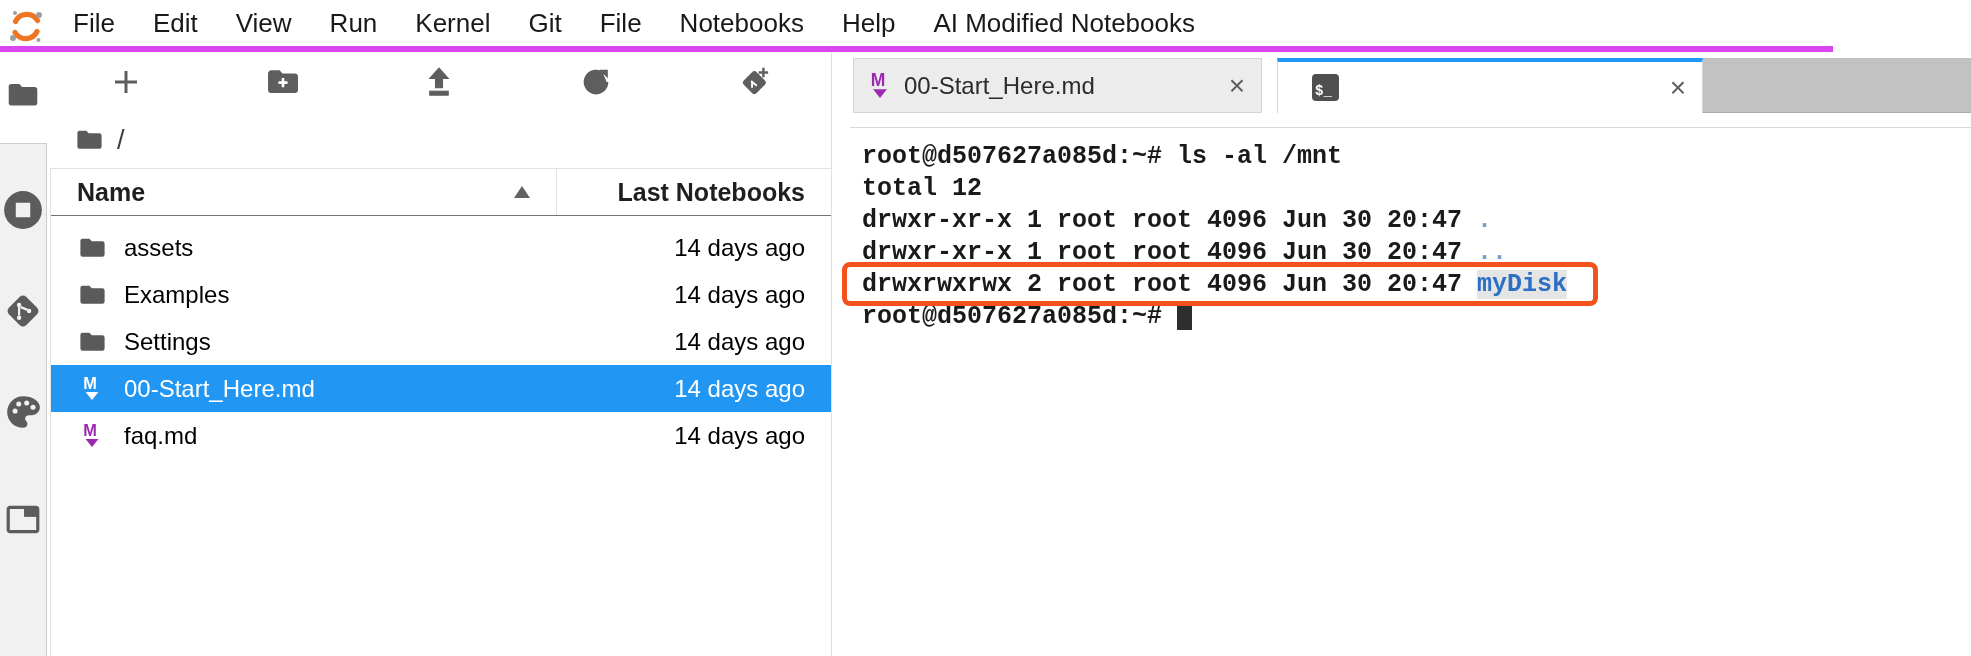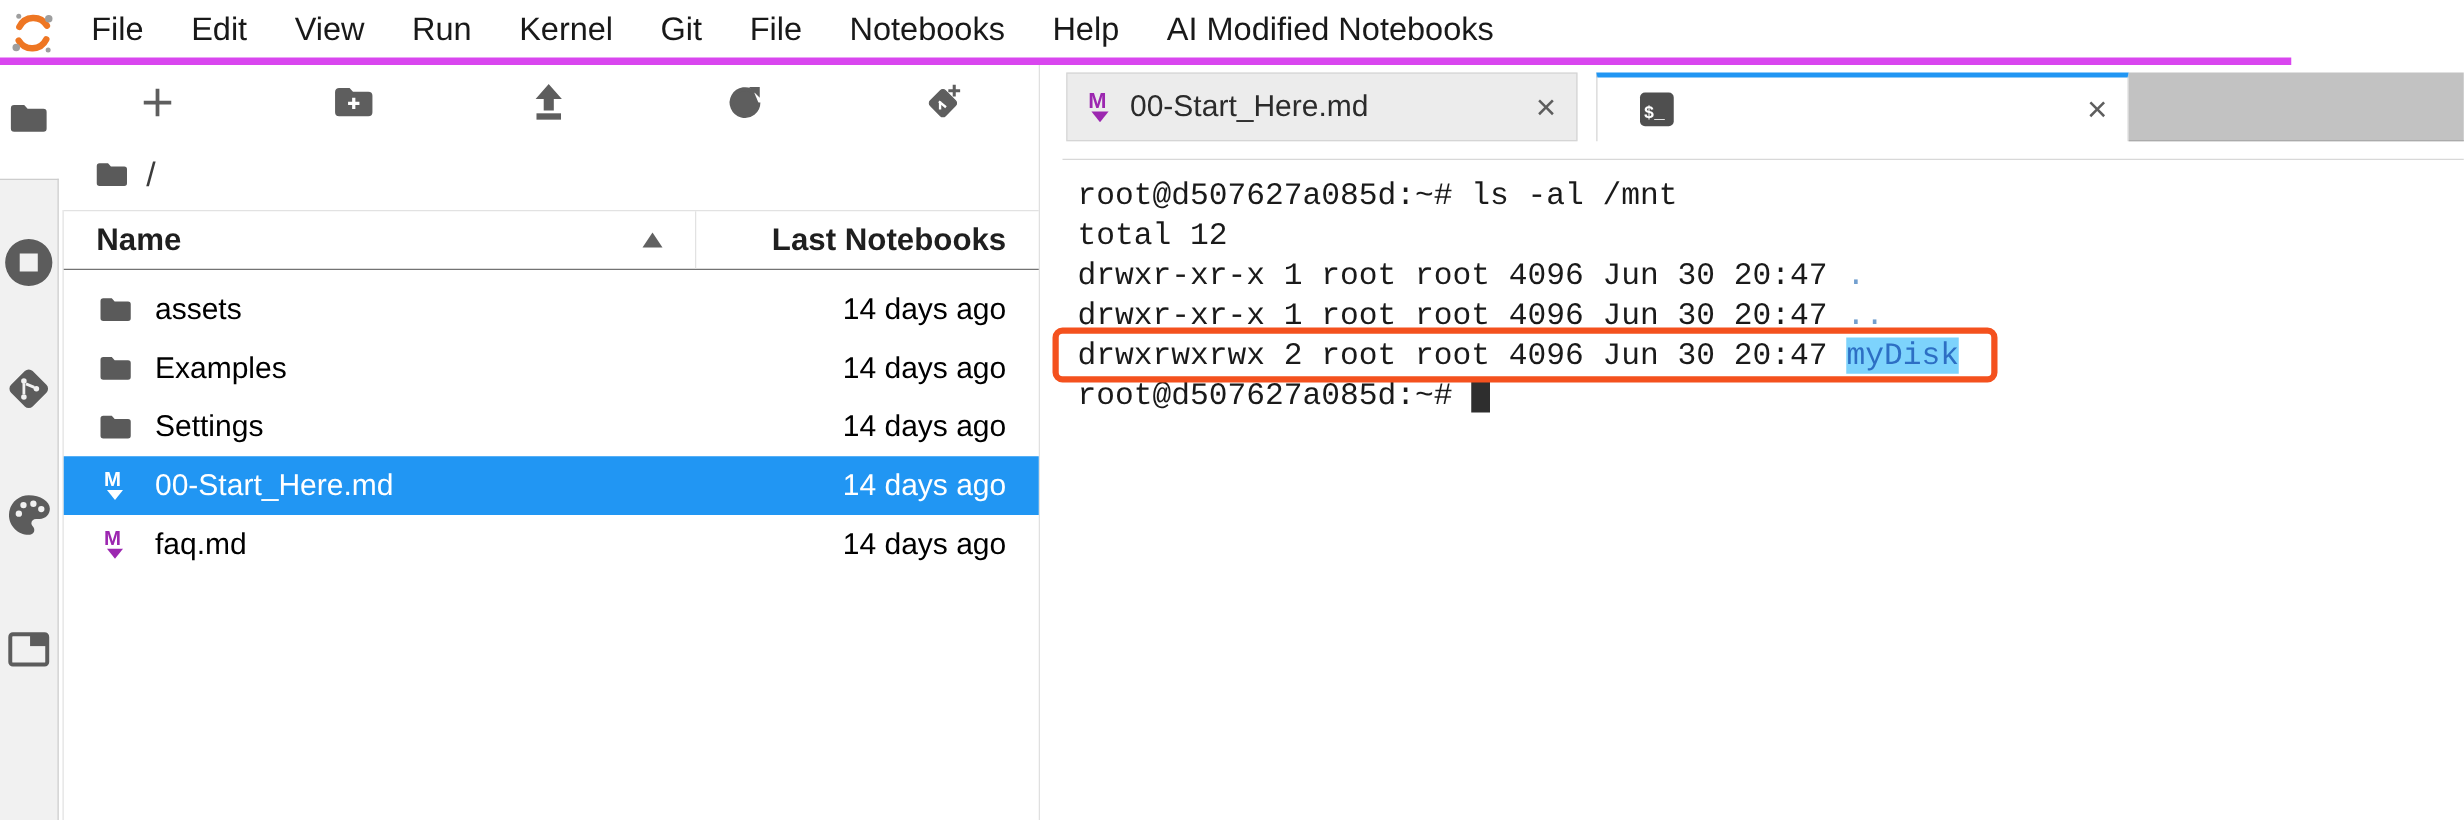--- a/index.html
+++ b/index.html
@@ -60,25 +60,25 @@
   .tab-close { margin-left:auto; margin-right:16px; font-size:28px; color:#5e5e5e; line-height:1; cursor:pointer; }
   .tab-filler { position:absolute; left:853px; right:0; top:6px; height:55px; background:#c2c2c2;
                 border-bottom:1px solid #ababab; }
   .term-icon { width:27px; height:27px; background:#4f4f4f; border-radius:4px; color:#fff;
                font-family:"Liberation Mono",monospace; font-size:14px; font-weight:700;
                display:flex; align-items:flex-end; padding:0 0 2px 3px; }
   .panel-topline { position:absolute; left:0; right:0; top:75px; border-top:1px solid #d8d8d8; }
 
   
   .terminal { position:absolute; left:12px; top:89px; right:4px; bottom:0;
-              font-family:"Liberation Mono", monospace; font-weight:400; font-size:25px;
+              font-family:"Liberation Mono", monospace; font-weight:700; font-size:25px;
               line-height:32px; color:#1a1a1a; white-space:pre; cursor:text; }
   .tline { height:32px; }
   .seg-directory { color:#729fcf; }
-  .seg-other-writable-dir { color:#2d6fc4; background:#7dd3fc; }
+  .seg-other-writable-dir { color:#2d6fc4; background:#e5e5e5; }
   .cursor-block { display:inline-block; width:15px; height:27px; background:#2e2e2e; vertical-align:middle; }
   .annotation-box { position:absolute; left:-8px; top:210px; width:756px; height:44px;
                     border:5px solid #f4511e; border-radius:8px; pointer-events:none; background:transparent; }
 </style>
 </head>
 <body>
 
 <div class="menubar">
   <svg class="logo" viewBox="0 0 36 36">
     <g fill="none" stroke="#ee7623" stroke-width="5.2" stroke-linecap="round">

